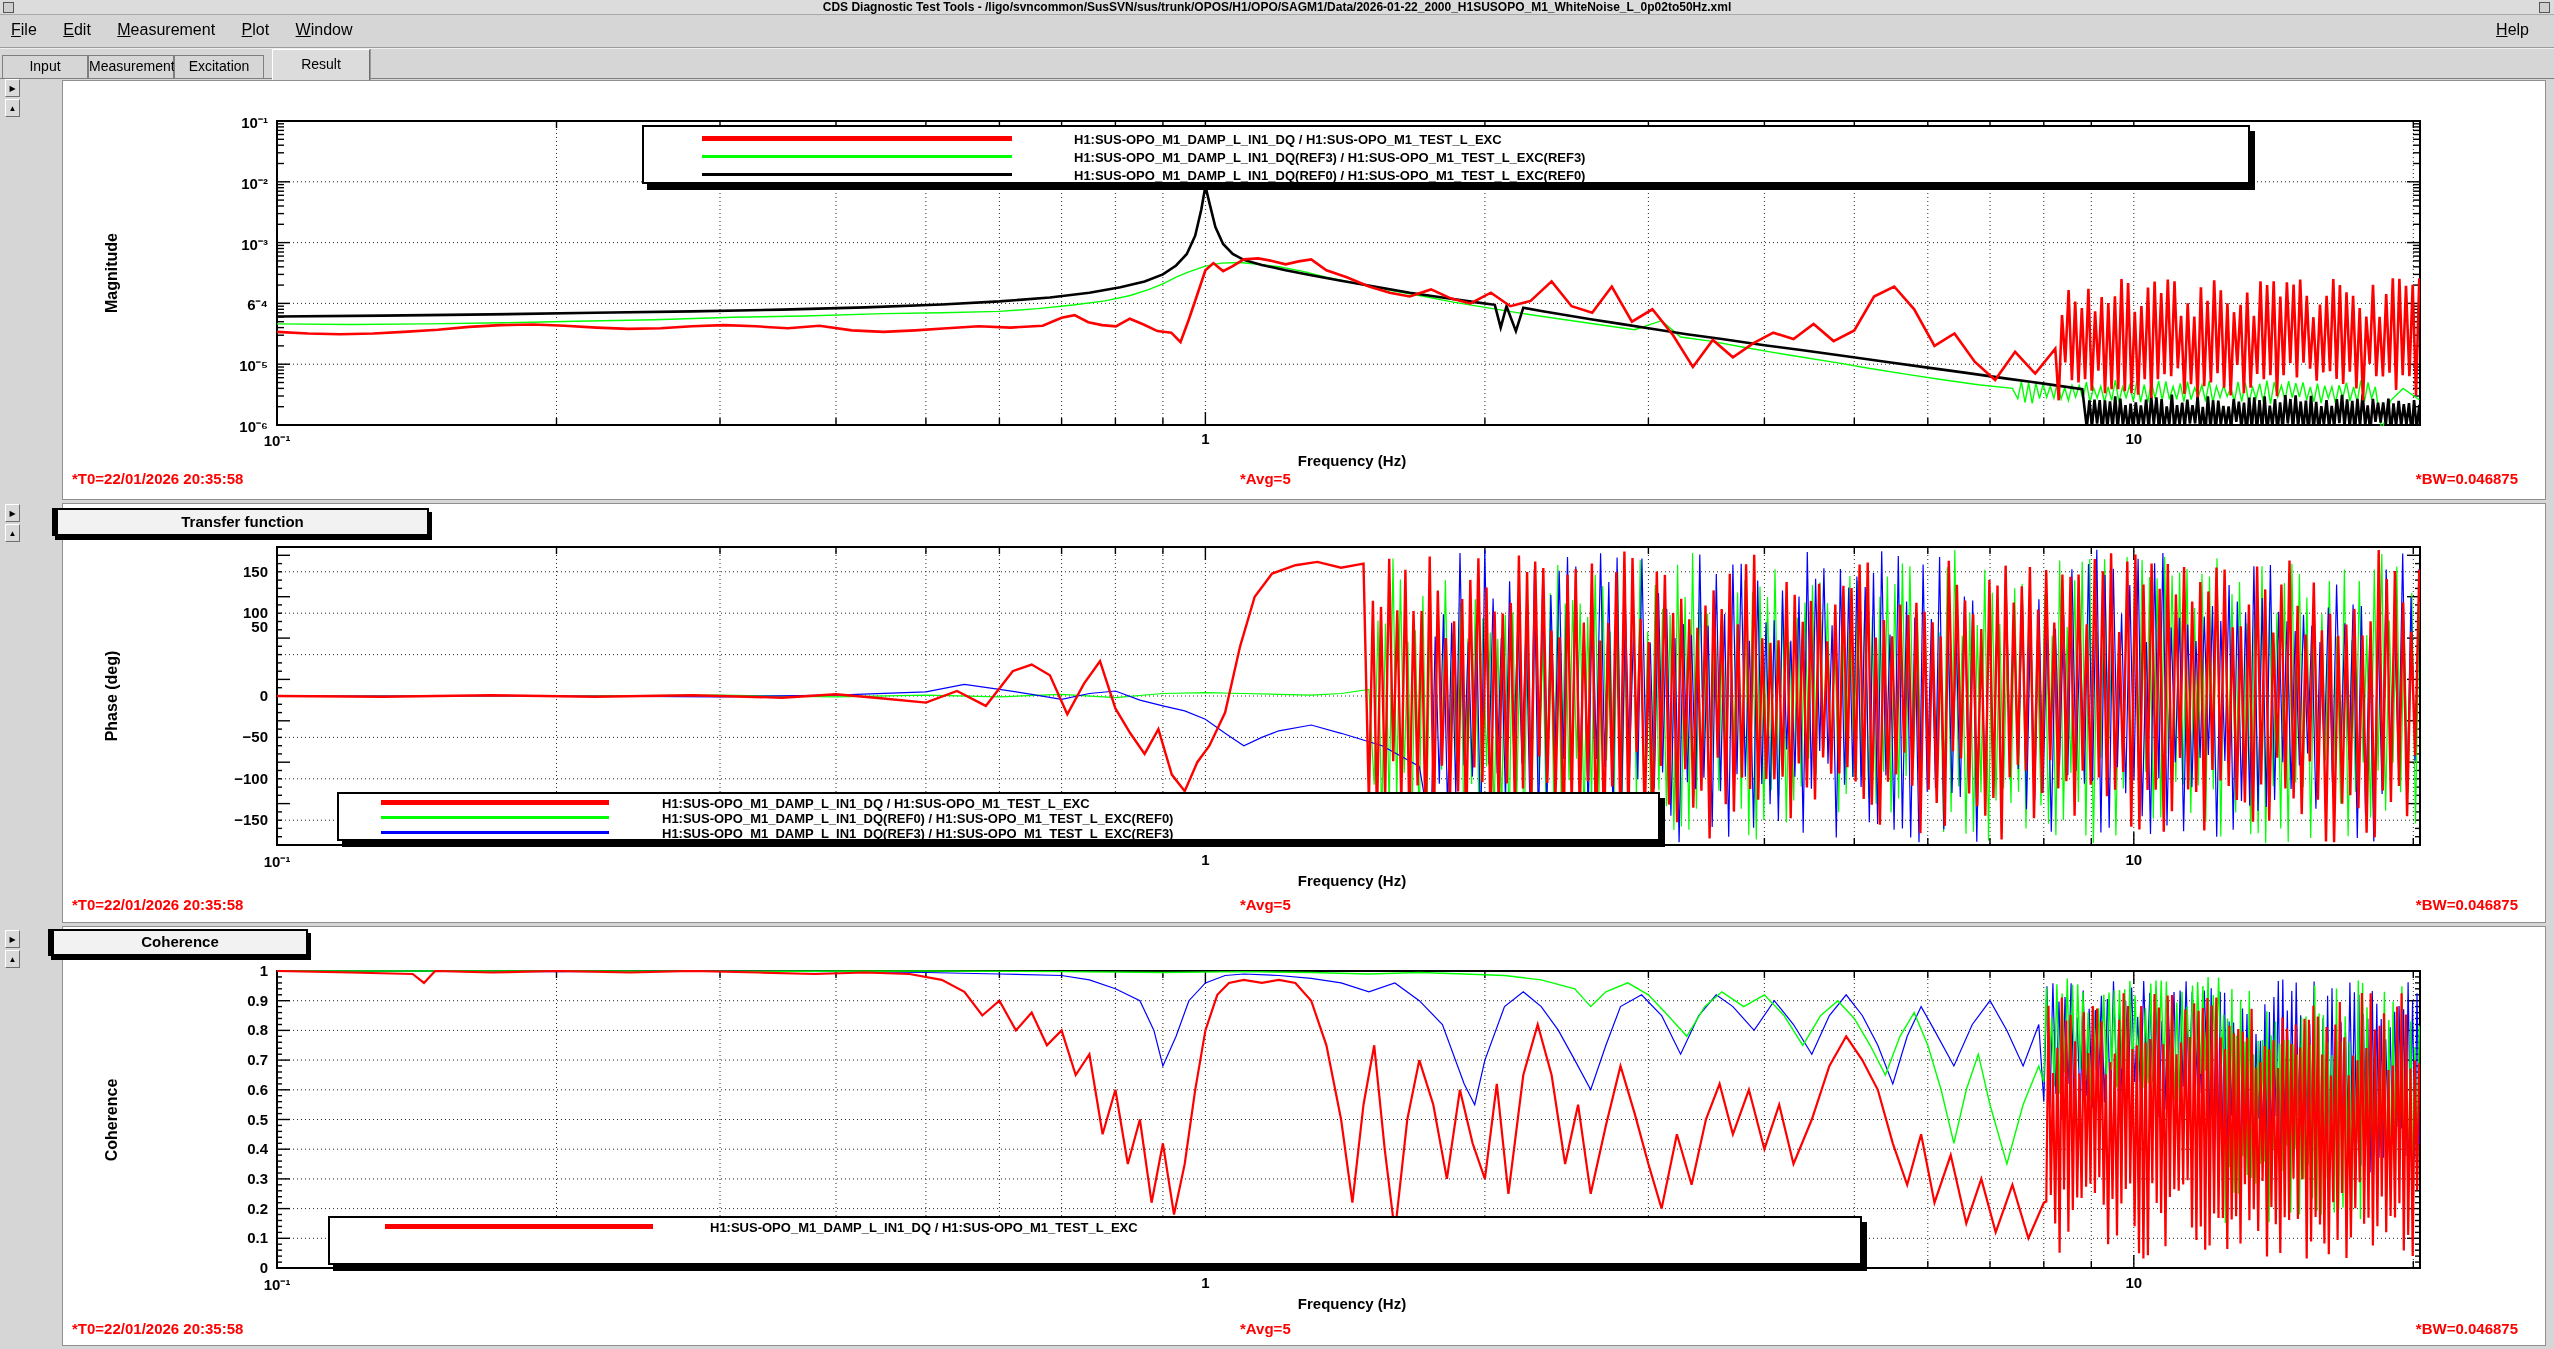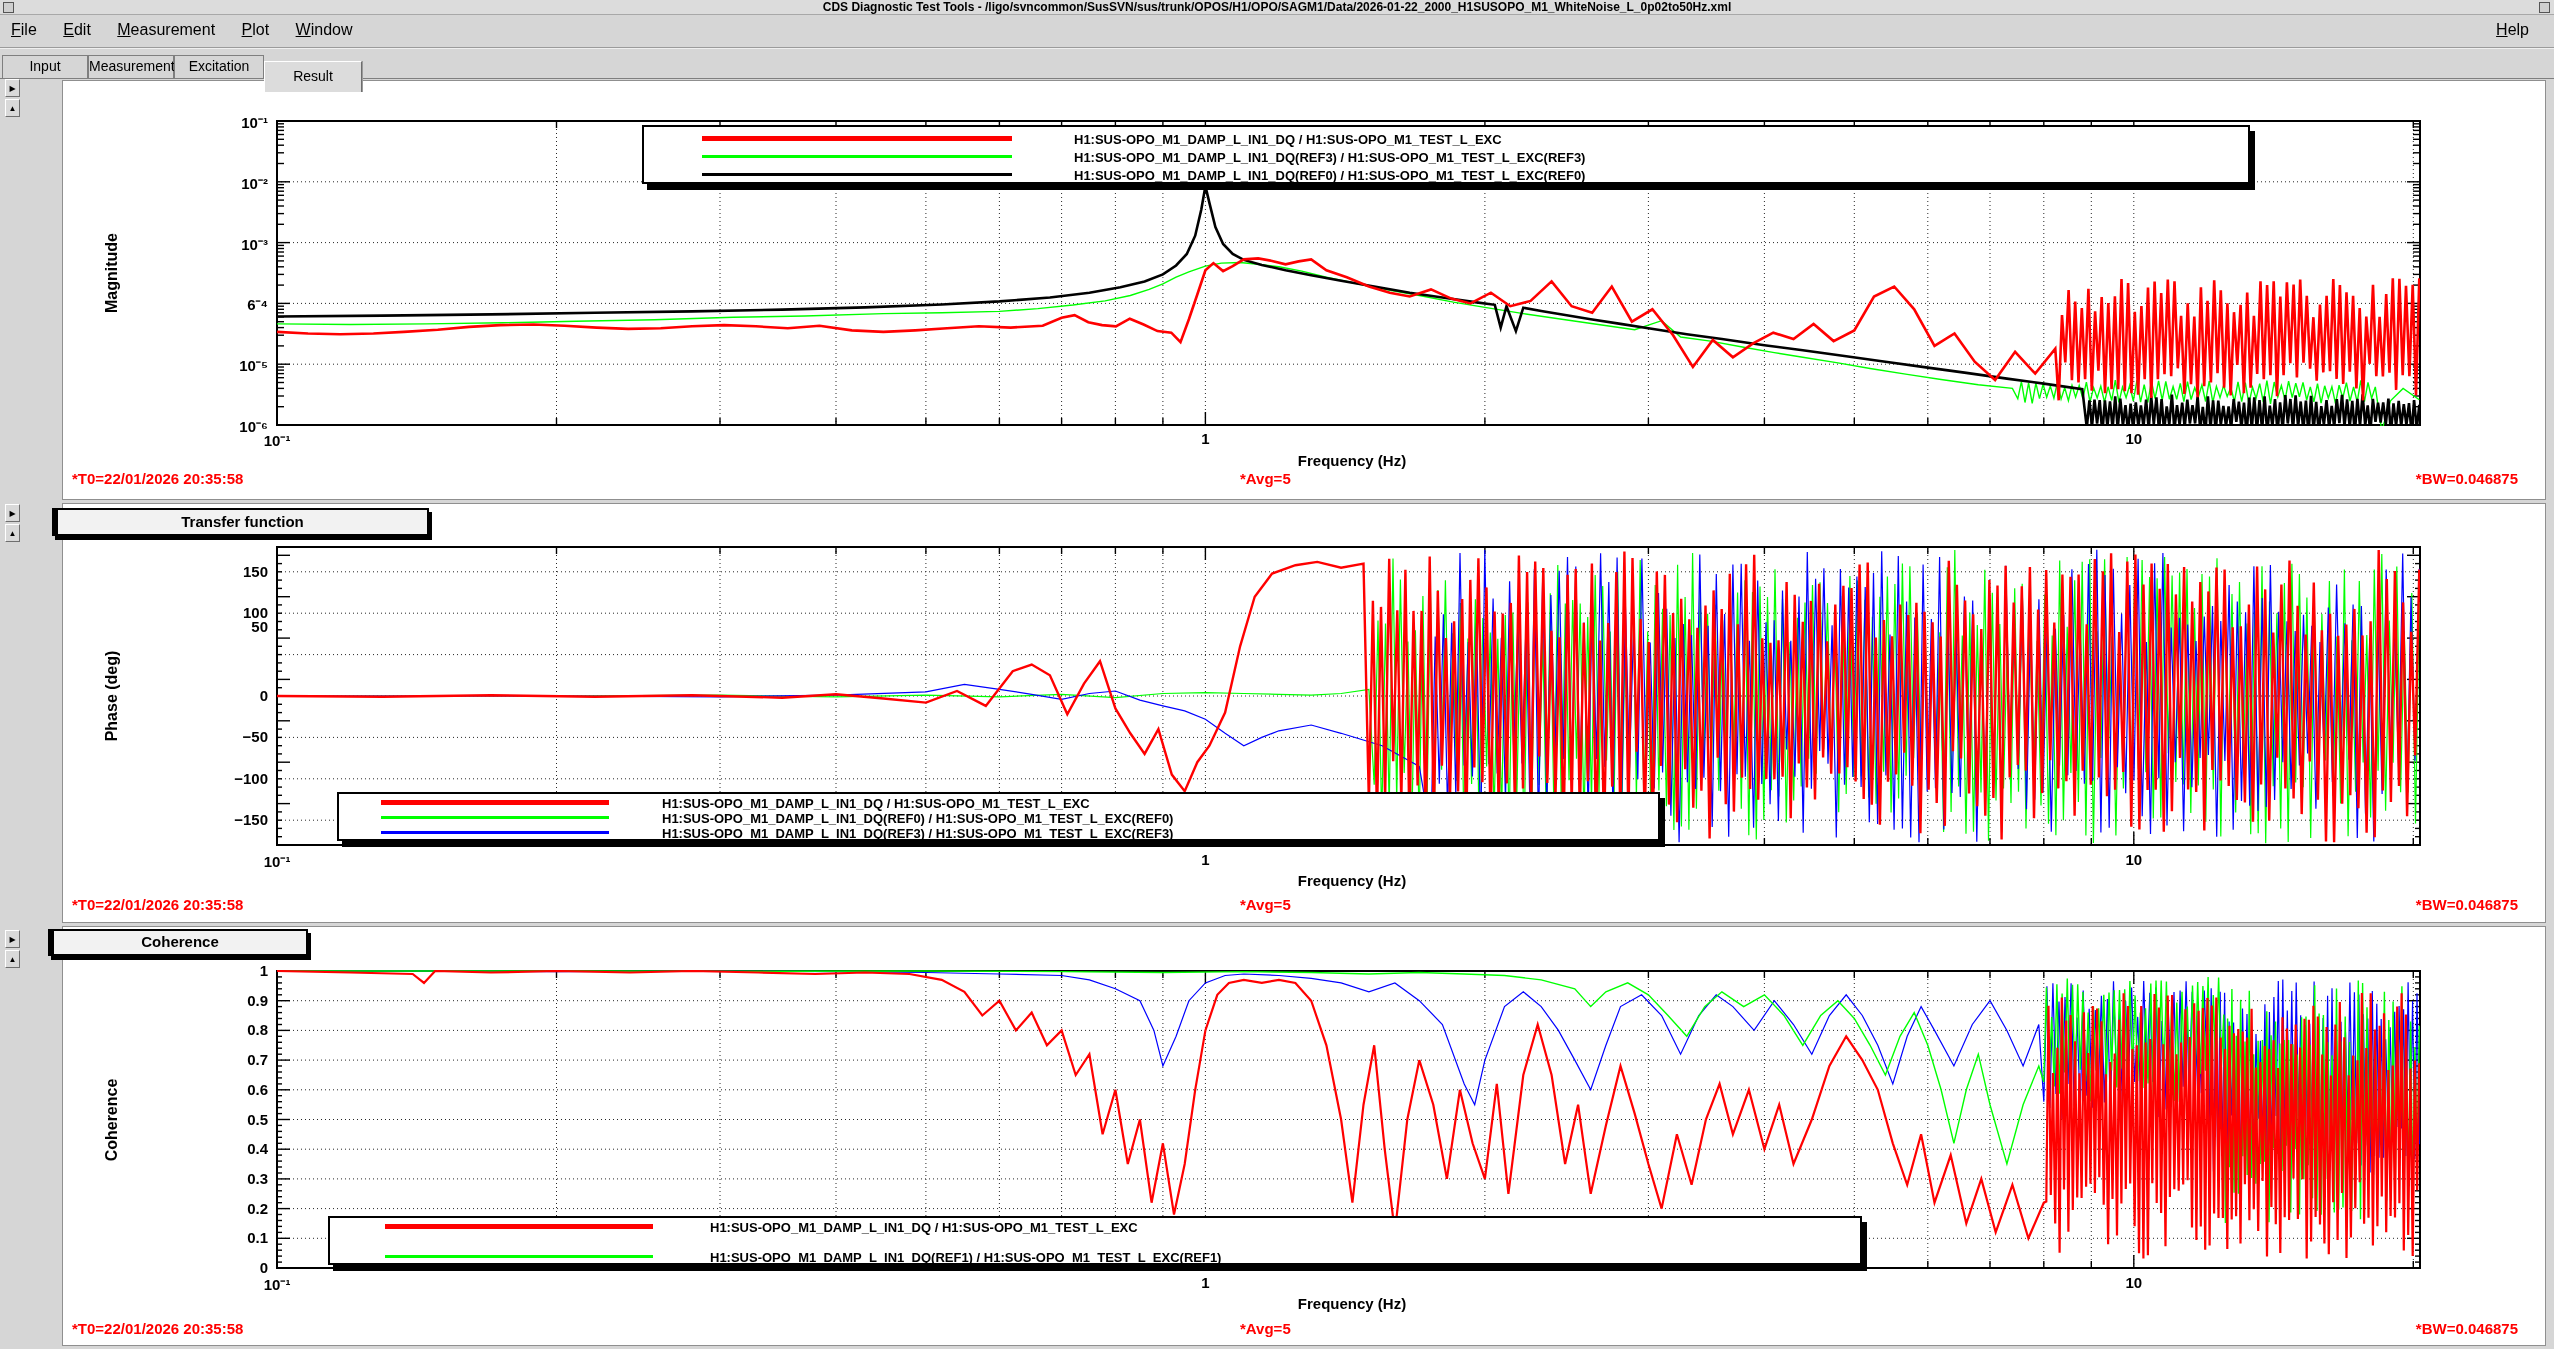--- a/index.html
+++ b/index.html
@@ -56,21 +56,21 @@
   <span class="menuitem"><span class="ul">M</span>easurement</span>
   <span class="menuitem"><span class="ul">P</span>lot</span>
   <span class="menuitem"><span class="ul">W</span>indow</span>
   <span class="menuitem help"><span class="ul">H</span>elp</span>
 </div>
 
 <div class="tabs">
   <div class="tab" style="left:2px;width:84px;">Input</div>
   <div class="tab" style="left:88px;width:84px;">Measurement</div>
   <div class="tab" style="left:174px;width:88px;">Excitation</div>
-  <div class="tab active" style="left:264px;width:96px;margin-top:12px;">Result</div>
+  <div class="tab active" style="left:272px;width:96px;">Result</div>
 </div>
 
 <div class="panel" style="top:80px;"></div>
 <div class="panel" style="top:503px;"></div>
 <div class="panel" style="top:926px;"></div>
 
 <button class="side-btn" style="top:79px;">▶</button>
 <button class="side-btn" style="top:99px;">▲</button>
 <button class="side-btn" style="top:504px;">▶</button>
 <button class="side-btn" style="top:524px;">▲</button>
@@ -624,24 +624,20 @@
   <div class="lrow" style="top:31px;">
       <span class="lswatch" style="left: 42px; width: 228px; background: rgb(0, 0, 255);"></span>
       <span class="llabel" style="left:323px;">H1:SUS-OPO_M1_DAMP_L_IN1_DQ(REF3) / H1:SUS-OPO_M1_TEST_L_EXC(REF3)</span>
     </div>
 </div>
 <div class="legend" style="left:328px;top:1216px;width:1530px;height:45px;">
   <div class="lrow first" style="top:1px;">
       <span class="lswatch" style="left: 55px; width: 268px; background: rgb(255, 0, 0);"></span>
       <span class="llabel" style="left:380px;">H1:SUS-OPO_M1_DAMP_L_IN1_DQ / H1:SUS-OPO_M1_TEST_L_EXC</span>
     </div>
-  <div class="lrow" style="top:31px;">
-      <span class="lswatch" style="left: 55px; width: 268px; background: rgb(0, 255, 0);"></span>
-      <span class="llabel" style="left:380px;">H1:SUS-OPO_M1_DAMP_L_IN1_DQ(REF1) / H1:SUS-OPO_M1_TEST_L_EXC(REF1)</span>
-    </div>
 </div>
 
 <div class="ticklab xt" style="left: 277px; top: 430px;">10⁻¹</div>
 <div class="ticklab xt" style="left: 1205.4px; top: 430px;">1</div>
 <div class="ticklab xt" style="left: 2133.8px; top: 430px;">10</div>
 <div class="ticklab yt" style="top: 112px;">10⁻¹</div>
 <div class="ticklab yt" style="top: 172.8px;">10⁻²</div>
 <div class="ticklab yt" style="top: 233.6px;">10⁻³</div>
 <div class="ticklab yt" style="top: 294.4px;">6⁻⁴</div>
 <div class="ticklab yt" style="top: 355.2px;">10⁻⁵</div>

